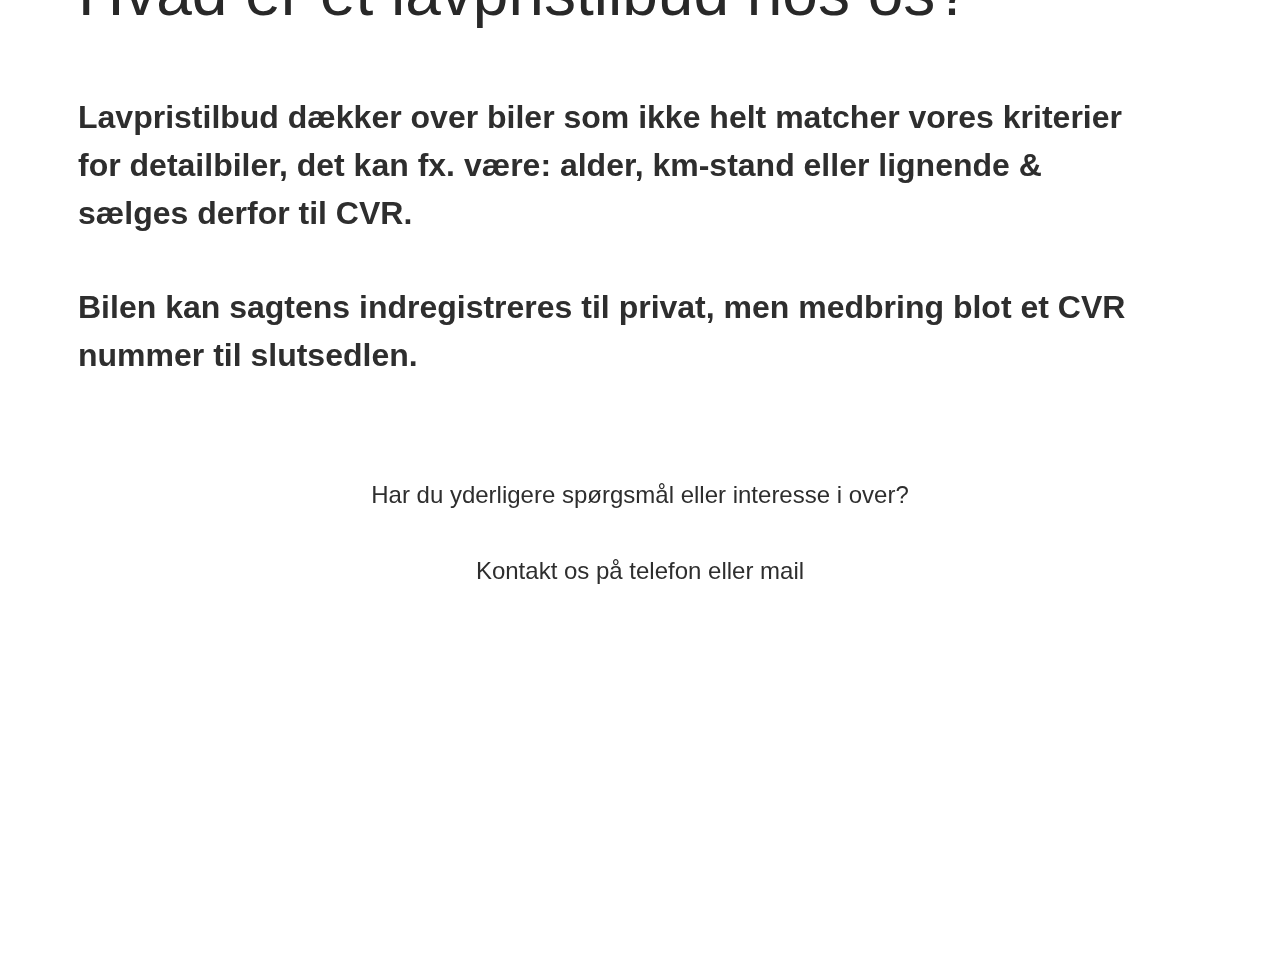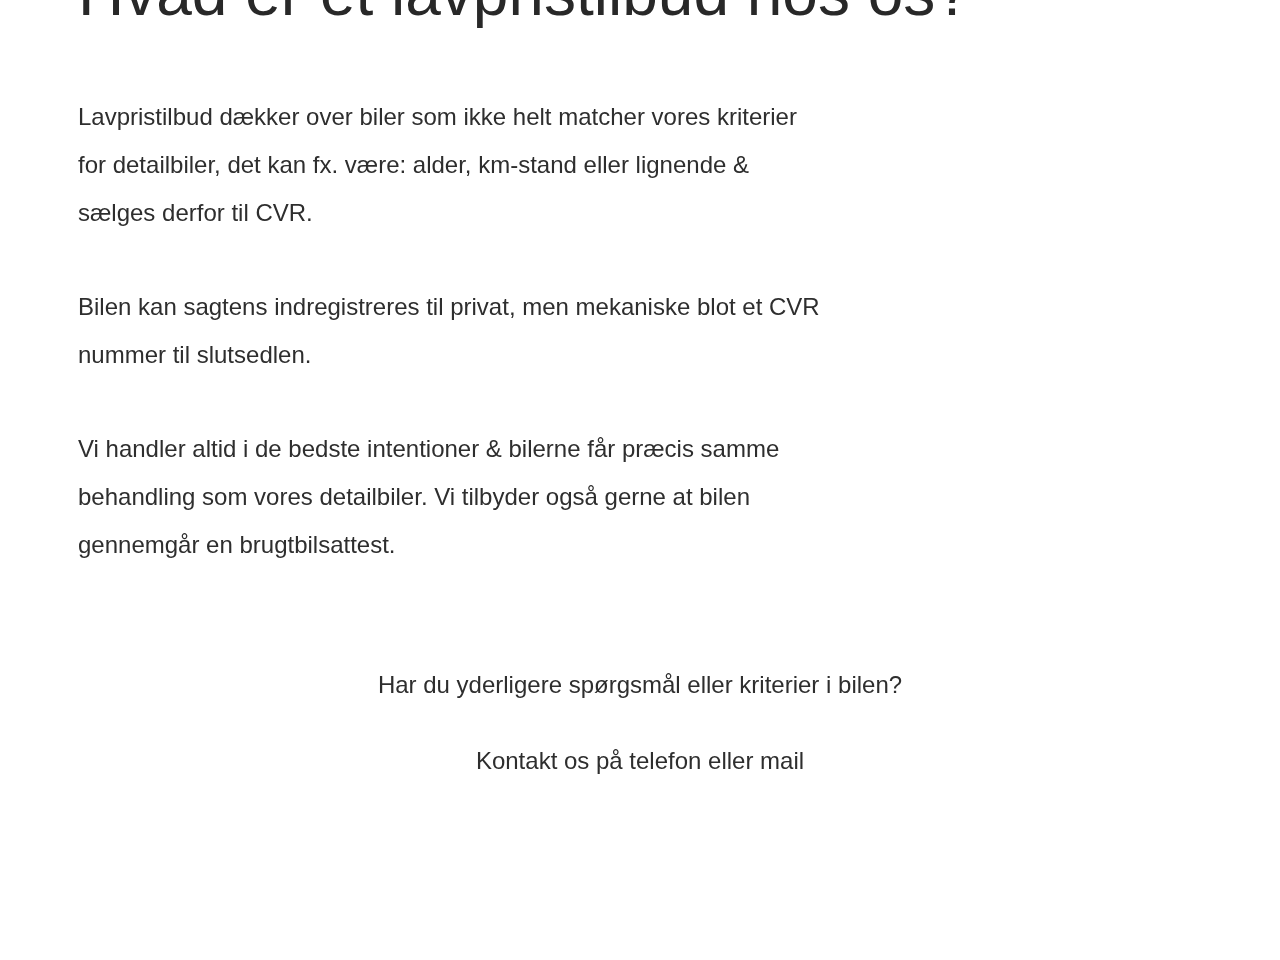--- a/index.html
+++ b/index.html
@@ -24,22 +24,22 @@
   .page-heading {
     font-size: 64px;
     font-weight: 400;
     line-height: 76px;
     margin: -45px 0 0 0;
     white-space: nowrap;
     overflow: visible;
     color: #282828;
   }
   .body-paragraph {
-    font-size: 24px;
-    font-weight: 400;
+    font-size: 32px;
+    font-weight: 700;
     line-height: 48px;
     margin: 0 0 46px 0;
     white-space: pre-line;
     max-width: 1130px;
   }
   .body-paragraph.first {
     margin-top: 62px;
   }
   .contact-block {
     margin-top: 59px;
@@ -56,28 +56,25 @@
 <body>
 
 <main class="page">
 
   <h1 class="page-heading">Hvad er et lavpristilbud hos os?</h1>
 
   <p class="body-paragraph first">Lavpristilbud dækker over biler som ikke helt matcher vores kriterier
 for detailbiler, det kan fx. være: alder, km-stand eller lignende &amp;
 sælges derfor til CVR.</p>
 
-  <p class="body-paragraph">Bilen kan sagtens indregistreres til privat, men mekaniske blot et CVR
+  <p class="body-paragraph">Bilen kan sagtens indregistreres til privat, men medbring blot et CVR
 nummer til slutsedlen.</p>
 
-  <p class="body-paragraph">Vi handler altid i de bedste intentioner &amp; bilerne får præcis samme
-behandling som vores detailbiler. Vi tilbyder også gerne at bilen
-gennemgår en brugtbilsattest.</p>
 
 
   <div class="contact-block">
-    <span class="contact-line">Har du yderligere spørgsmål eller kriterier i bilen?</span>
+    <span class="contact-line">Har du yderligere spørgsmål eller interesse i over?</span>
     <span class="contact-line">Kontakt os på telefon eller mail</span>
     
     
   </div>
 
 </main>
 
 </body></html>

